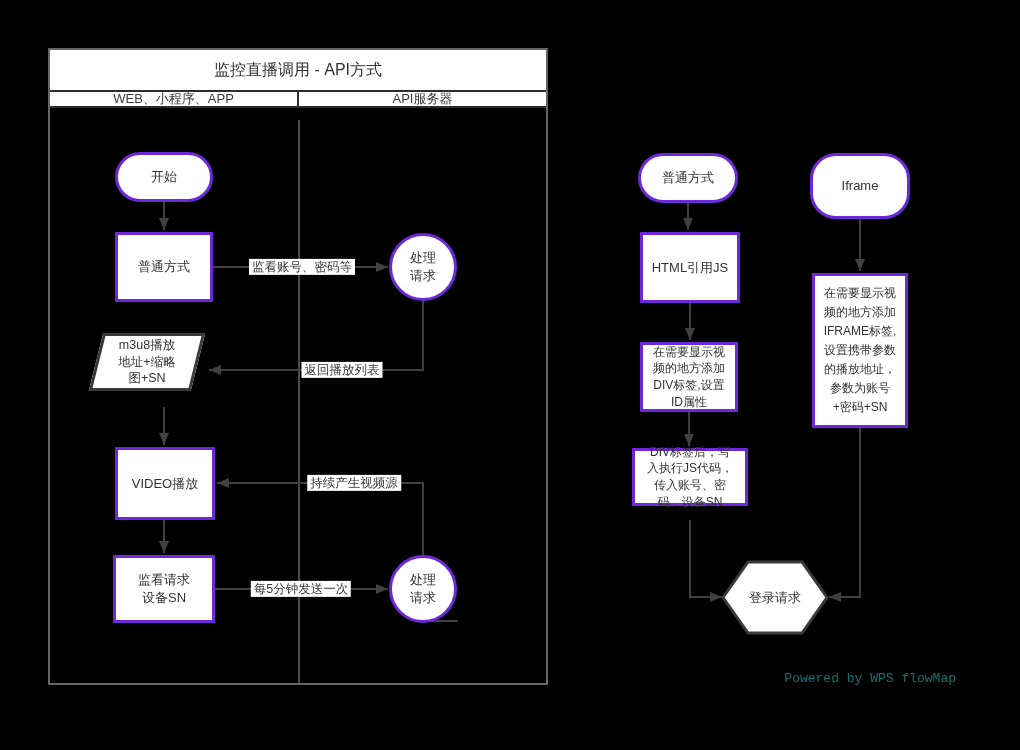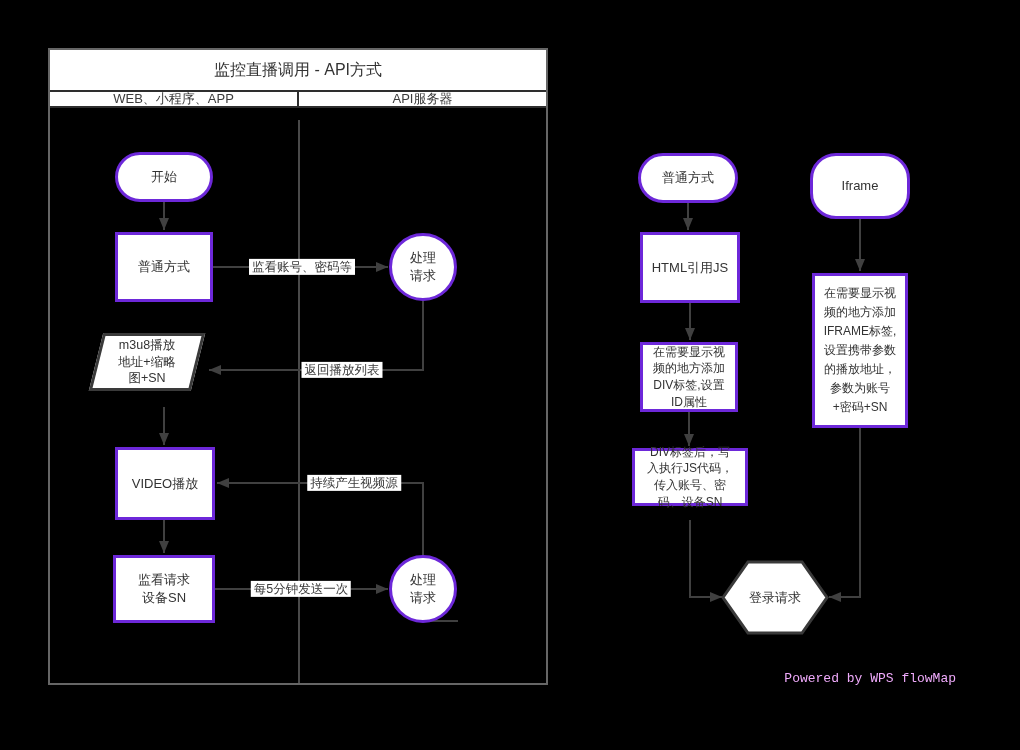--- a/index.html
+++ b/index.html
@@ -30,21 +30,21 @@
   .para-text{position:absolute;left:0;top:0;right:0;bottom:0;display:flex;align-items:center;
              justify-content:center;text-align:center;color:#333333;font-size:12.5px;
              line-height:1.35;white-space:pre-line;}
 
   .hex-text{position:absolute;background:transparent;border:none;z-index:2;display:flex;
             align-items:center;justify-content:center;color:#333333;font-size:13px;}
 
   .edge-label{position:absolute;transform:translate(-50%,-50%);background:#ffffff;color:#3a3a3a;
               font-size:12.5px;padding:0 3px;white-space:nowrap;z-index:3;line-height:1.3;}
 
-  .footer{position:absolute;color:#f0abfc;font-family:"Liberation Mono",monospace;
+  .footer{position:absolute;color:#0f766e;font-family:"Liberation Mono",monospace;
           font-size:13px;z-index:4;}
 </style>
 </head>
 <body>
 
 <div class="canvas">
 
   <svg class="overlay" width="1020" height="750">
     <defs>
       <marker id="ah" markerUnits="userSpaceOnUse" markerWidth="13" markerHeight="11" refX="12" refY="5" orient="auto">

